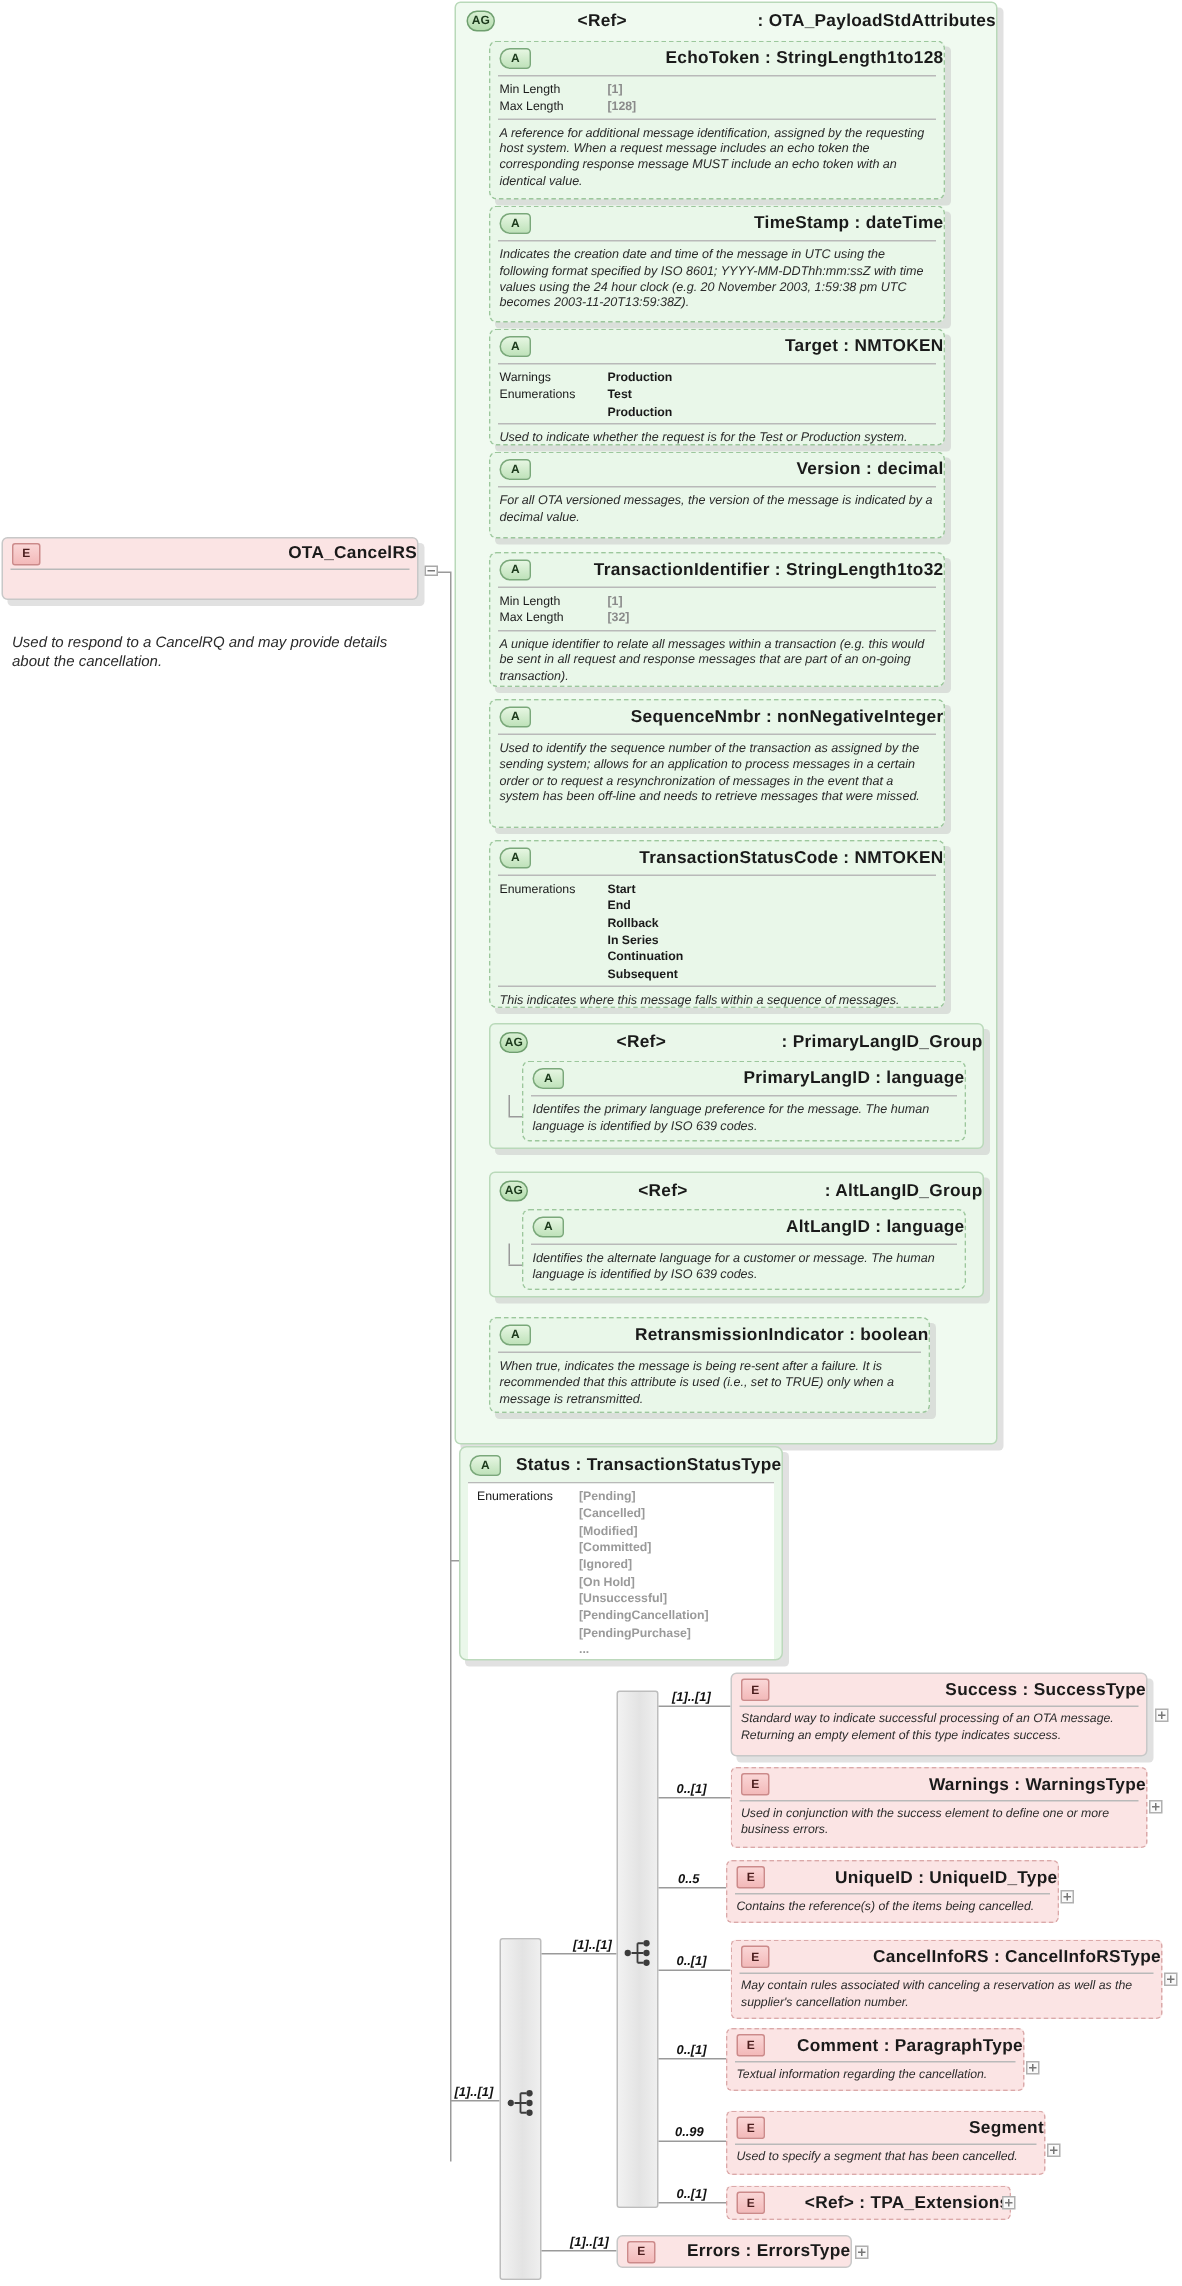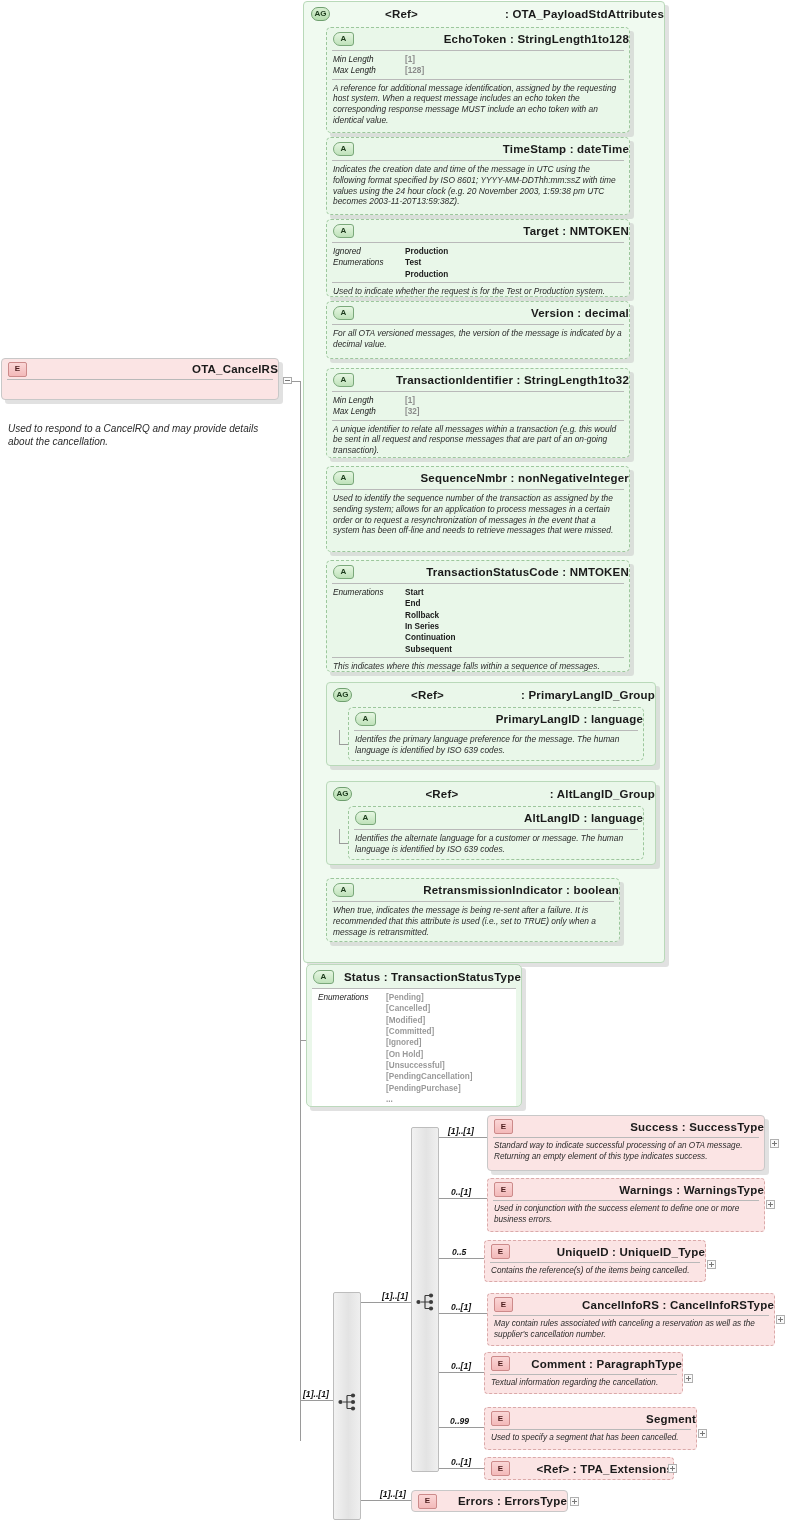--- a/index.html
+++ b/index.html
@@ -48,21 +48,21 @@
 
   .rule{height:1px;background:#b9b9b9;margin:0 5px;}
 
   .doc{
     font-size:8.4px;font-style:italic;color:#2b2b2b;line-height:1.28;
     padding:3px 6px 3px 6px;
   }
   .facets{
     font-size:8.2px;color:#1a1a1a;padding:3px 6px 2px 6px;display:flex;gap:6px;
   }
-  .facets .lbl{font-style:italic;width:66px;flex:0 0 auto;line-height:1.38;}
+  .facets .lbl{width:66px;flex:0 0 auto;line-height:1.38;}
   .facets .lbl span{display:block;}
   .facets .val{font-weight:bold;line-height:1.38;}
   .facets .val span{display:block;white-space:nowrap;}
   .facets .val.dim span{color:#8a8a8a;font-weight:bold;}
   .facets .val.mono span{color:#9a9a9a;}
 
   
   .occ{
     position:absolute;font-size:8.6px;font-style:italic;color:#111;
     font-weight:bold;white-space:nowrap;
@@ -161,21 +161,21 @@
 
   <div class="shadow" style="left:330px;top:223px;width:304px;height:78px;"></div>
   <div class="node attrbox" style="left:326px;top:219px;width:304px;height:78px;">
     <div class="hdr">
       <div class="badge a">A</div>
       <div class="ttl">Target     : NMTOKEN</div>
     </div>
     <div class="rule"></div>
     <div class="facets">
       <div class="lbl">
-        <span>Ignored</span>
+        <span>Warnings</span>
         <span>Enumerations</span>
       </div>
       <div class="val">
         <span>Production</span>
         <span>Test</span>
         <span>Production</span>
       </div>
     </div>
     <div class="rule"></div>
     <div class="doc">Used to indicate whether the request is for the Test or Production system.</div>

